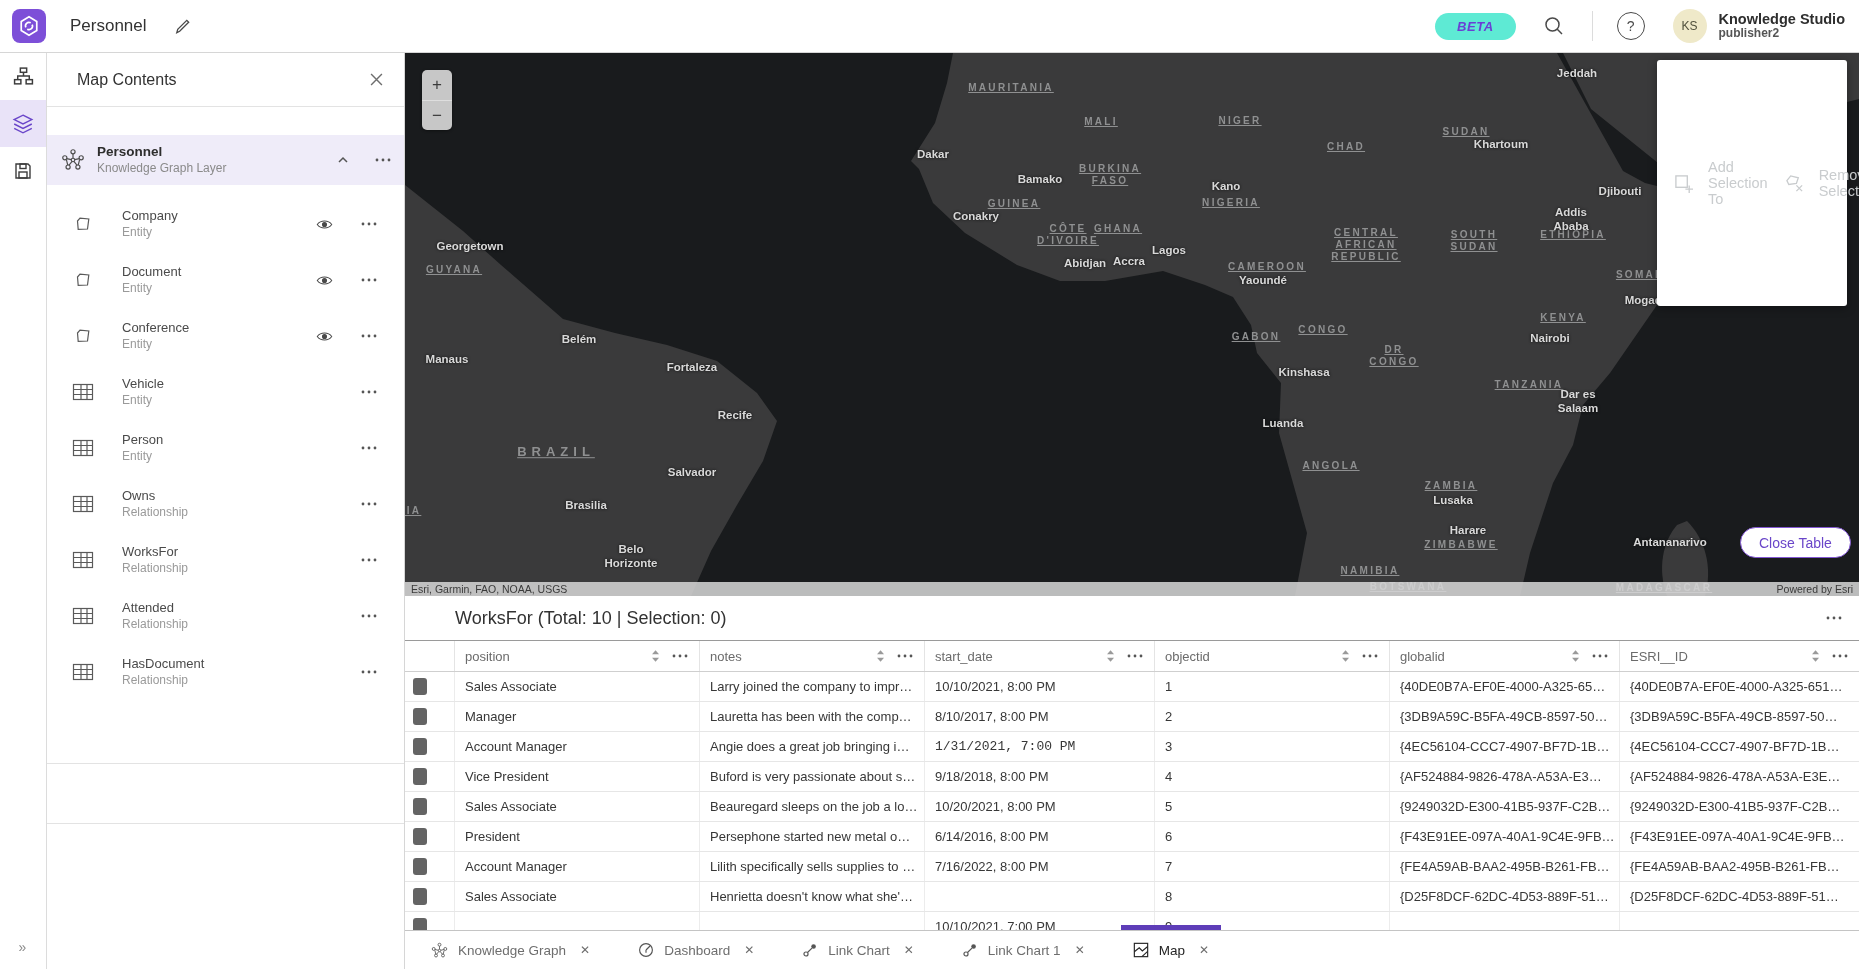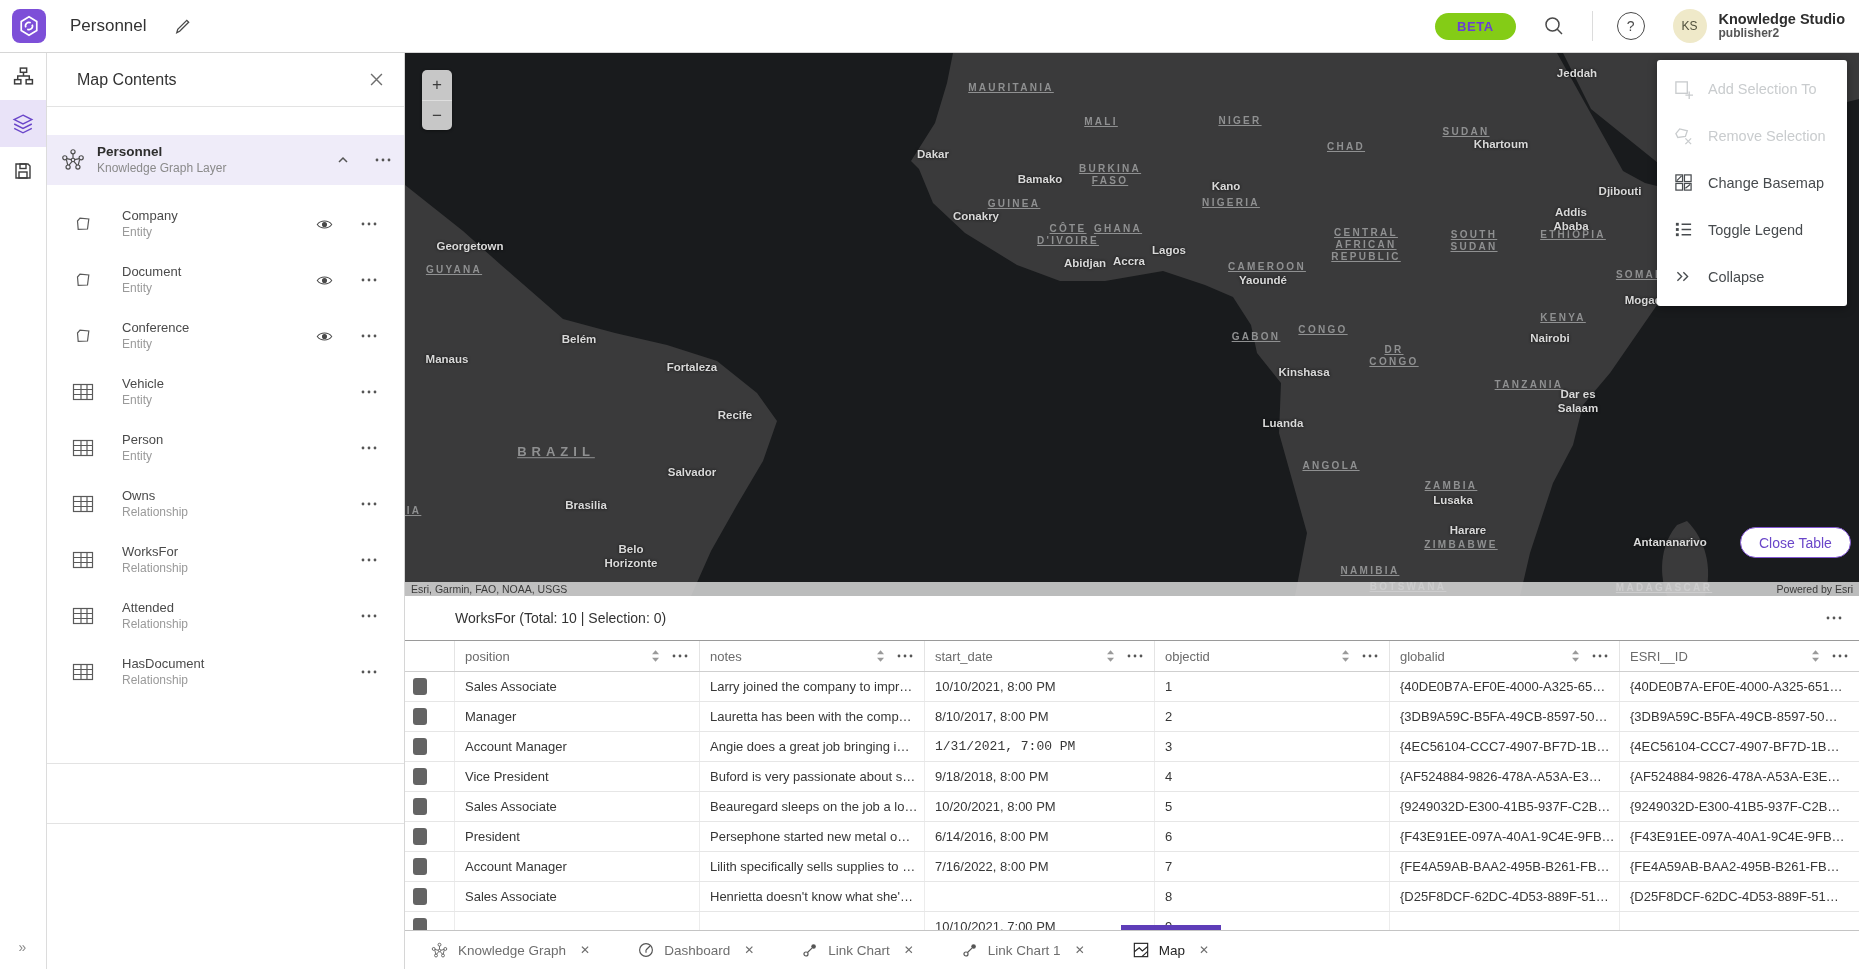--- a/index.html
+++ b/index.html
@@ -8,22 +8,22 @@
   .app { position:relative; width:1859px; height:969px; background:#fff; overflow:hidden; }
 
   
   .hdr { position:absolute; top:0; left:0; right:0; height:53px; background:#fff;
          border-bottom:1px solid #d6d6d6; display:flex; align-items:center; z-index:60; }
   .logo { width:34px; height:34px; border-radius:8px; background:#7d4fd8; margin-left:12px;
           display:flex; align-items:center; justify-content:center; }
   .app-title { margin-left:24px; font-size:17px; color:#323232; }
   .pencil { margin-left:26px; color:#4a4a4a; cursor:pointer; display:flex; }
   .hdr-right { margin-left:auto; display:flex; align-items:center; }
-  .beta { background:#84cc16; color:#6a3fd4; font-weight:bold; font-size:13px;
-          letter-spacing:.5px; padding:6px 22px; border-radius:15px; }
+  .beta { background:#5eead4; color:#6a3fd4; font-weight:bold; font-size:13px;
+          letter-spacing:.5px; padding:6px 22px; border-radius:15px;font-style:italic; }
   .hdr-ic { width:32px; height:32px; display:flex; align-items:center; justify-content:center;
             margin-left:22px; color:#4a4a4a; cursor:pointer; }
   .hdr-divider { width:1px; height:30px; background:#dcdcdc; margin-left:22px; }
   .help-circle { width:28px; height:28px; border:1px solid #4a4a4a; border-radius:50%;
                  display:flex; align-items:center; justify-content:center; font-size:14px; color:#4a4a4a; }
   .avatar { width:34px; height:34px; border-radius:50%; background:#efe9c9; color:#50503c;
             font-size:12px; display:flex; align-items:center; justify-content:center; margin-left:26px; }
   .who { text-align:left; margin:0 14px 0 12px; line-height:1.15;font-weight:bold; }
   .who .nm { font-size:14.5px; color:#2e2e2e; }
   .who .rl { font-size:12px; color:#555; }
@@ -85,31 +85,31 @@
             background:rgba(216,216,216,.85); display:flex; align-items:center;
             font-size:10.5px; color:#3a3a3a; padding:0 6px; }
   .attrib .rt { margin-left:auto; }
   .close-table { position:absolute; left:1335px; top:474px; height:31px; padding:0 18px;
                  background:#fff; border:1px solid #8257d2; border-radius:16px;
                  color:#6a46c9; font-size:14px; display:flex; align-items:center; cursor:pointer; }
 
   
   .menu { position:absolute; left:1657px; top:60px; width:190px; height:246px; background:#fff;
           border-radius:3px; box-shadow:0 2px 10px rgba(0,0,0,.35); z-index:70;
-          display:flex; flex-direction:column; padding:6px 0; }
+          display:flex; padding:6px 0; }
   .menu-item { flex:1; display:flex; align-items:center; padding-left:17px; font-size:14.5px;
                color:#474b4e; cursor:pointer; }
   .menu-item .mi { width:19px; display:flex; margin-right:15px; color:#474b4e; }
   .menu-item.disabled, .menu-item.disabled .mi { color:#c9ccce; cursor:default; }
 
   
   .tbl { position:absolute; top:596px; left:405px; right:0; height:334px; background:#fff;
          overflow:hidden; z-index:20; }
   .tbl-titlebar { height:44px; display:flex; align-items:center; }
-  .tbl-title { margin-left:50px; font-size:14px; color:#323232; }
+  .tbl-title { margin-left:50px; font-size:18px; color:#323232; }
   .tbl-dots { margin-left:auto; margin-right:16px; cursor:pointer; display:flex; }
   .thead { height:32px; display:flex; border-top:1px solid #9a9a9a; border-bottom:1px solid #cfcfcf; }
   .th { display:flex; align-items:center; font-size:13px; color:#6b6b6b;
         border-right:1px solid #e4e4e4; padding:0 4px 0 10px; cursor:pointer; }
   .th .sort { margin-left:auto; display:flex; color:#9a9a9a; cursor:pointer; }
   .th .hdots { margin:0 6px 0 10px; display:flex; cursor:pointer; }
   .tbody { position:absolute; top:76px; bottom:0; left:0; right:0; overflow:hidden; }
   .tr { height:30px; display:flex; border-bottom:1px solid #e6e6e6; cursor:pointer; }
   .td { font-size:13px; color:#373737; display:flex; align-items:center; padding:0 10px;
         border-right:1px solid #ececec; overflow:hidden; white-space:nowrap; }

